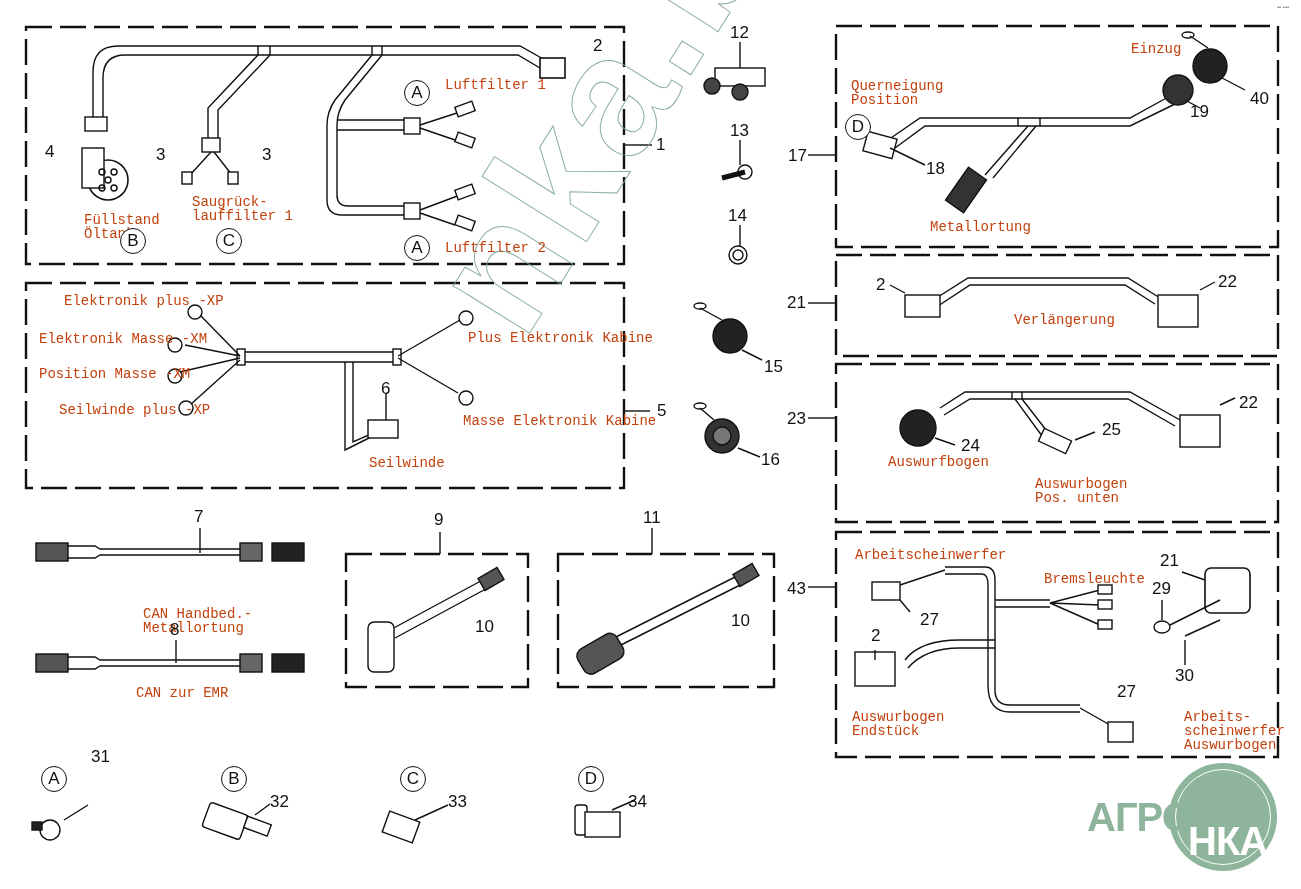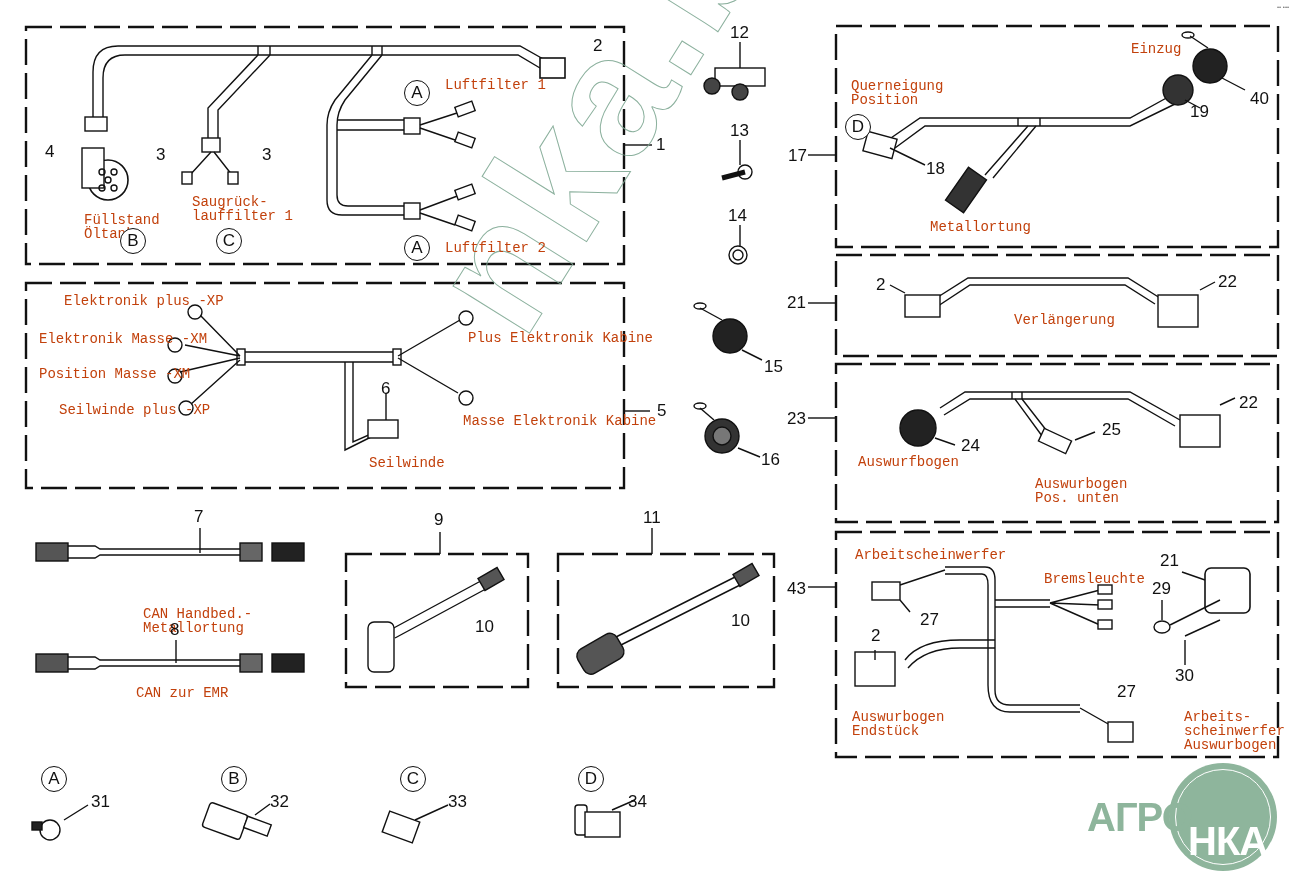--- a/index.html
+++ b/index.html
@@ -259,21 +259,21 @@
 <div class="num" style="left:1190px;top:103px">19</div>
 <div class="num" style="left:1250px;top:90px">40</div>
 
 <div class="num" style="left:787px;top:294px">21</div>
 <div class="num" style="left:876px;top:276px">2</div>
 <div class="lbl" style="left:1014px;top:313px">Verlängerung</div>
 <div class="num" style="left:1218px;top:273px">22</div>
 
 <div class="num" style="left:787px;top:410px">23</div>
 <div class="num" style="left:961px;top:437px">24</div>
-<div class="lbl" style="left:858px;top:455px">Auswurfbogen</div>
+<div class="lbl" style="left:888px;top:455px">Auswurfbogen</div>
 <div class="num" style="left:1102px;top:421px">25</div>
 <div class="lbl" style="left:1035px;top:477px">Auswurbogen
 Pos. unten</div>
 <div class="num" style="left:1239px;top:394px">22</div>
 
 <div class="num" style="left:787px;top:580px">43</div>
 <div class="lbl" style="left:855px;top:548px">Arbeitscheinwerfer</div>
 <div class="lbl" style="left:1044px;top:572px">Bremsleuchte</div>
 <div class="num" style="left:920px;top:611px">27</div>
 <div class="num" style="left:871px;top:627px">2</div>
@@ -281,21 +281,21 @@
 Endstück</div>
 <div class="num" style="left:1117px;top:683px">27</div>
 <div class="lbl" style="left:1184px;top:710px">Arbeits-
 scheinwerfer
 Auswurbogen</div>
 <div class="num" style="left:1160px;top:552px">21</div>
 <div class="num" style="left:1152px;top:580px">29</div>
 <div class="num" style="left:1175px;top:667px">30</div>
 
 <div class="circ" style="left:41px;top:766px">A</div>
-<div class="num" style="left:91px;top:793px">31</div>
+<div class="num" style="left:91px;top:748px">31</div>
 <div class="circ" style="left:221px;top:766px">B</div>
 <div class="num" style="left:270px;top:793px">32</div>
 <div class="circ" style="left:400px;top:766px">C</div>
 <div class="num" style="left:448px;top:793px">33</div>
 <div class="circ" style="left:578px;top:766px">D</div>
 <div class="num" style="left:628px;top:793px">34</div>
 
 <div class="logo">
   <div class="ring"></div>
   <div class="t1">АГРО</div>

